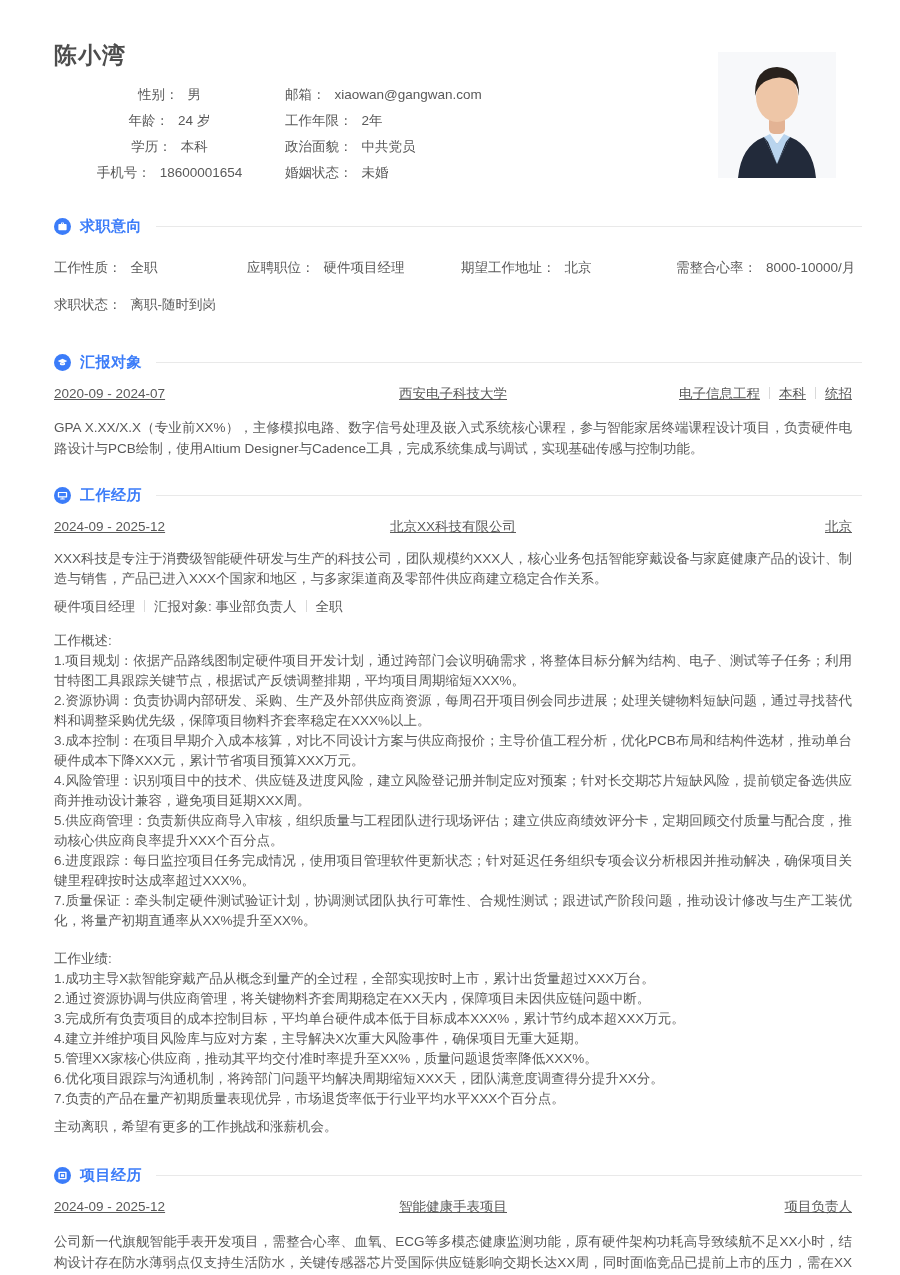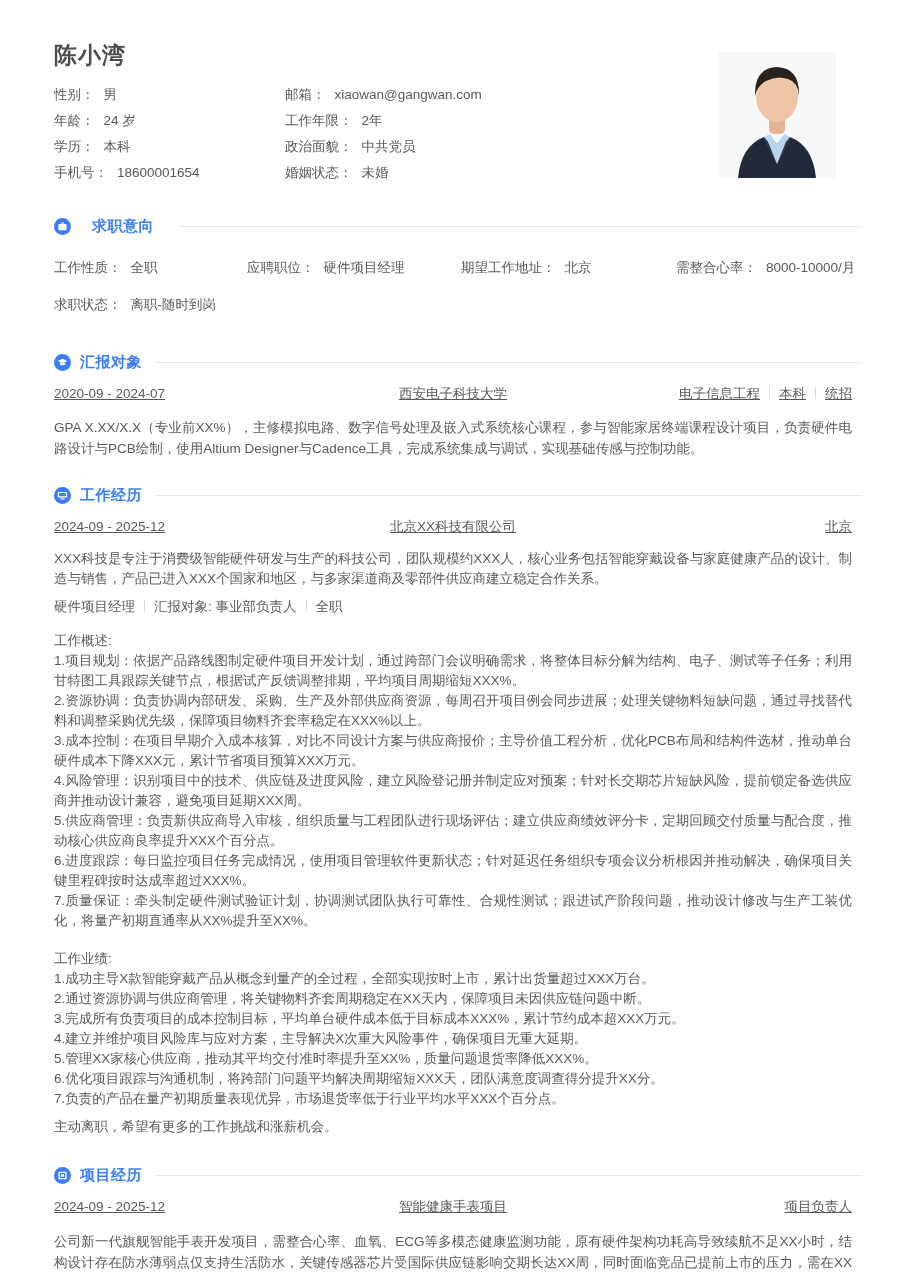--- a/index.html
+++ b/index.html
@@ -9,34 +9,34 @@
     font-family:"Liberation Sans","DejaVu Sans",sans-serif;
     color:#595959;
     -webkit-font-smoothing:antialiased;
   }
   .page { position:relative; width:900px; height:1275px; padding:42px 48px 0 54px; background:#fff;border-radius:11px; }
 
   
   .name { font-size:23px; line-height:26px; font-weight:700; color:#4d4d4d; letter-spacing:1px; }
   .info-wrap { display:flex; margin-top:14px; }
   .info-col { display:flex; flex-direction:column; }
-  .info-col.left { width:231px; }
+  .info-col.left { width:231px;align-items:center; }
   .info-row { line-height:26px; font-size:13.5px; white-space:nowrap; }
   .lab { margin-right:9px; }
   .photo { position:absolute; top:52px; right:64px; width:118px; height:126px; overflow:hidden; background:#f6f7f9; }
   .photo svg { display:block; width:100%; height:100%; }
 
   
   .sec { display:flex; align-items:center; height:20px; }
   .badge { width:17px; height:17px; border-radius:50%; background:#3b7cf9; display:flex; align-items:center; justify-content:center; margin-right:9px; flex:none; }
   .badge svg { width:11px; height:11px; display:block; }
   .sec-title { font-size:15px; font-weight:700; color:#3b7cf9; letter-spacing:0.5px; white-space:nowrap; }
   .rule { flex:1; height:1px; background:#e9e9e9; margin-left:14px; margin-right:-10px; }
 
-  .sec.intent  { margin-top:30px;gap:12px; }
+  .sec.intent  { margin-top:30px; }
   .sec.edu     { margin-top:37px; }
   .sec.work    { margin-top:26px; }
   .sec.project { margin-top:28px; }
 
   
   .intent-grid { display:grid; grid-template-columns:193px 214px 215px 1fr; margin-top:22px; font-size:13.5px; line-height:20px; }
   .intent-grid .cell { white-space:nowrap; }
   .intent-row2 { margin-top:17px; font-size:13.5px; line-height:20px; }
 
   

